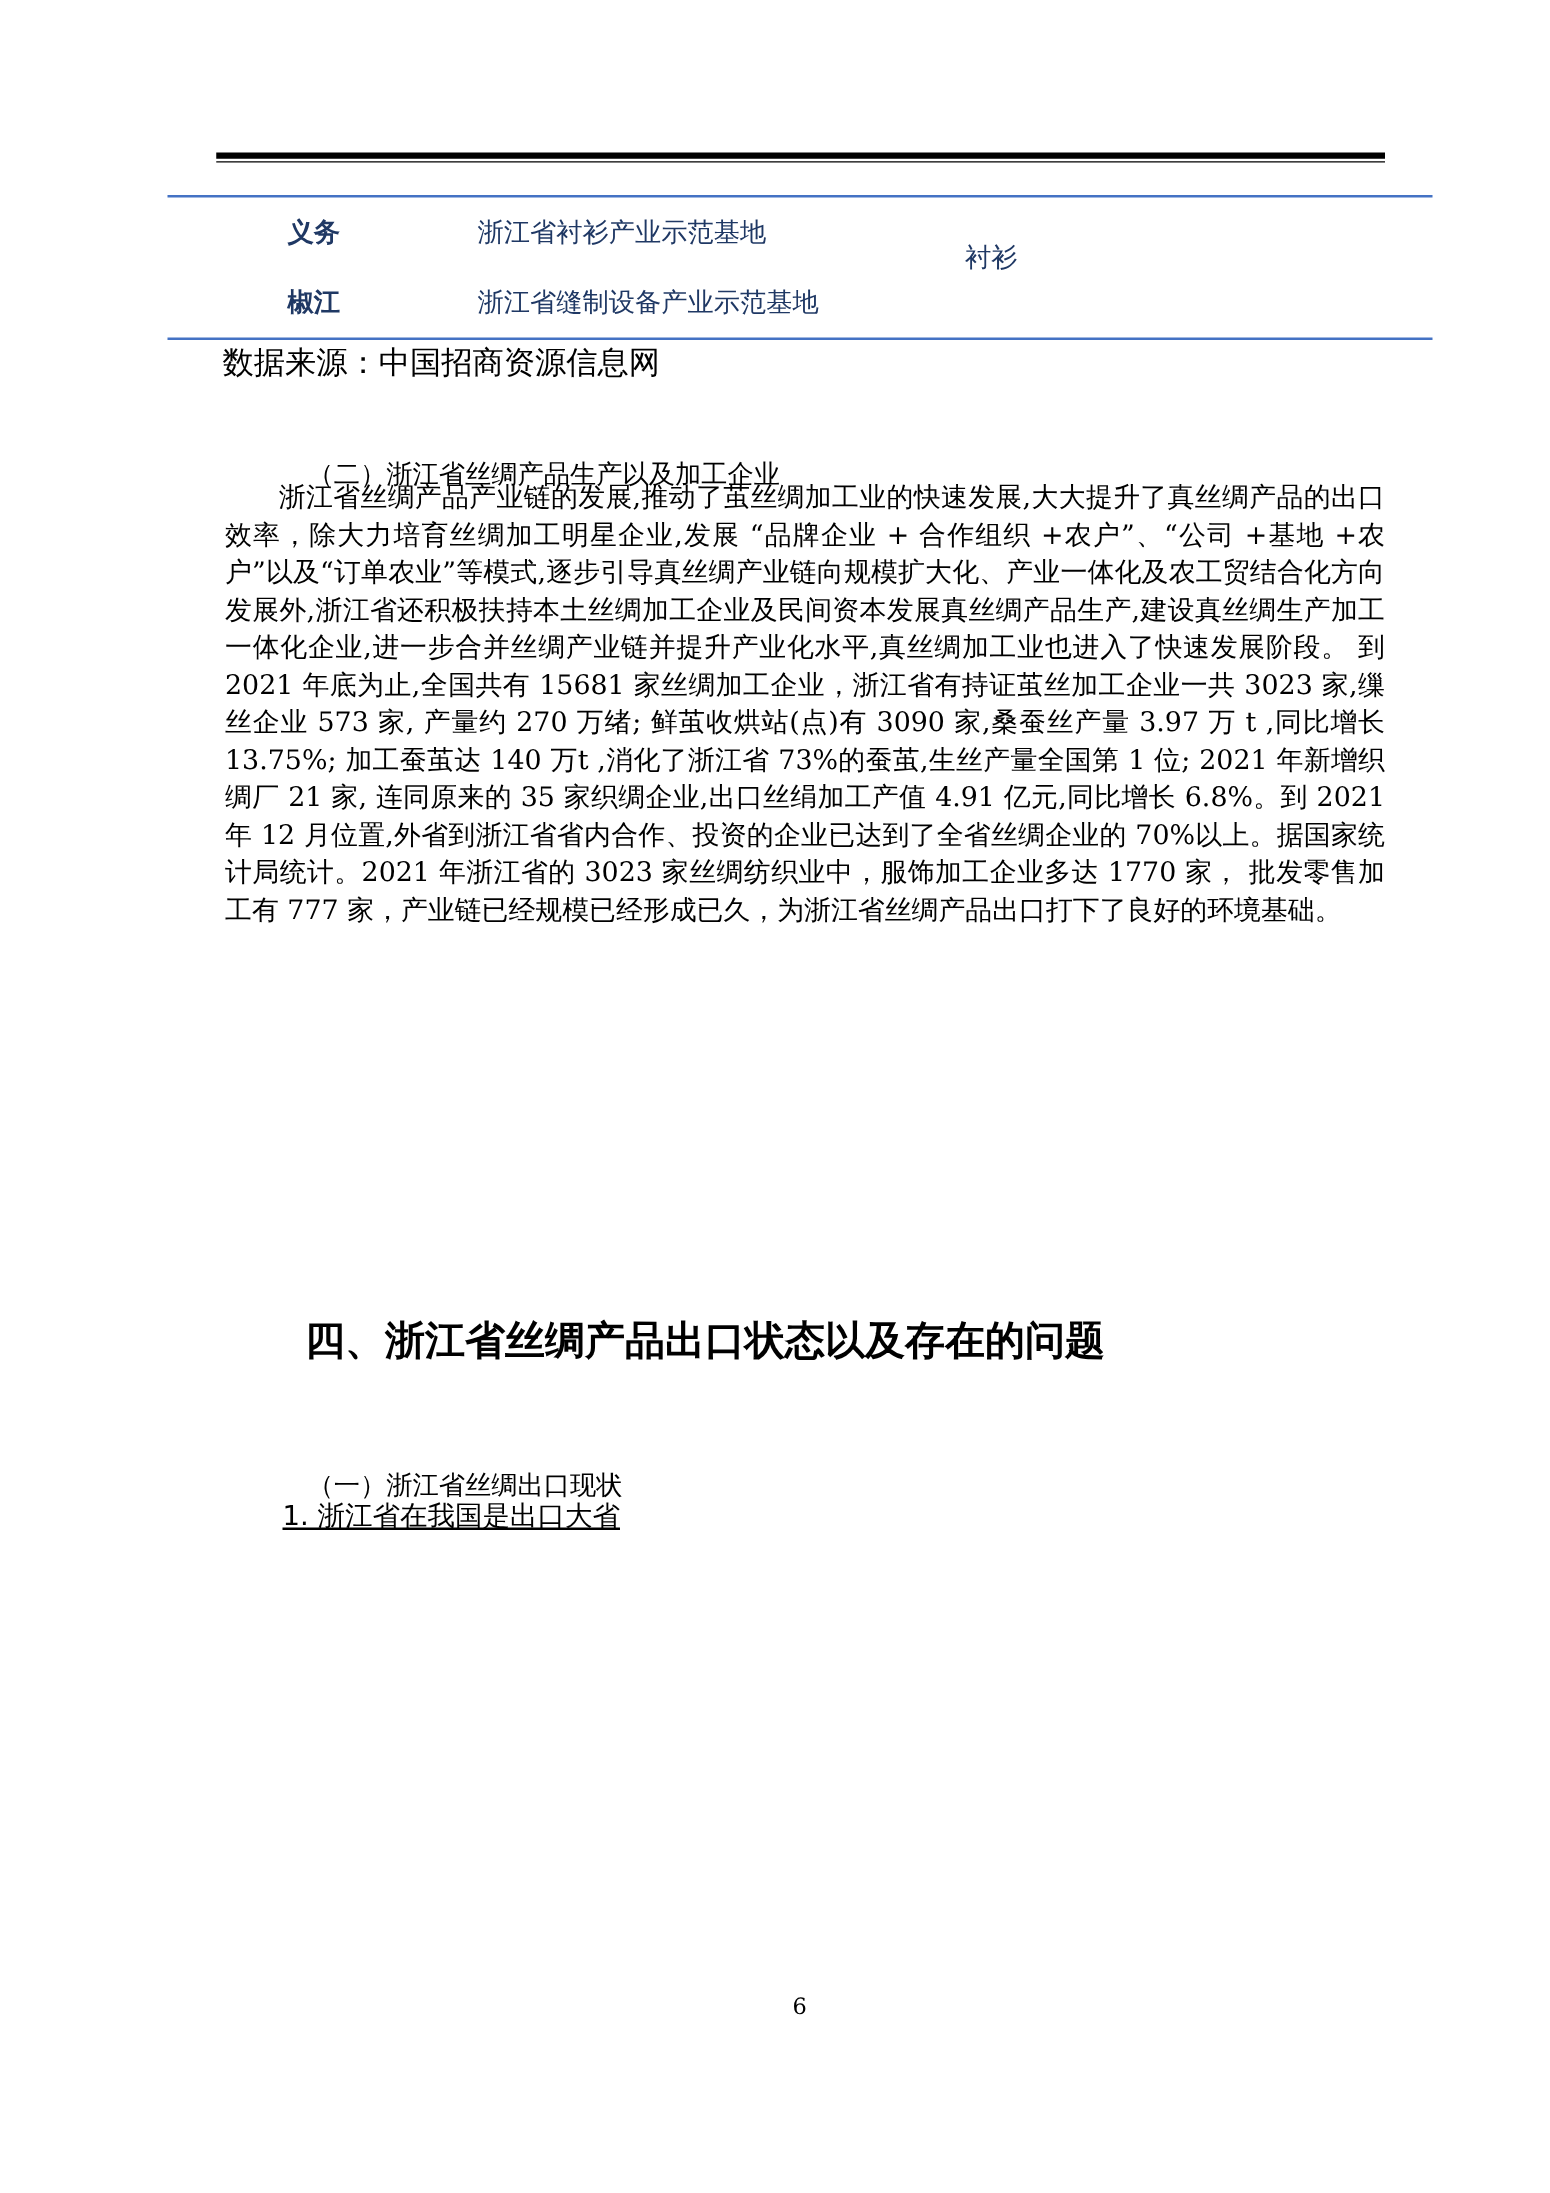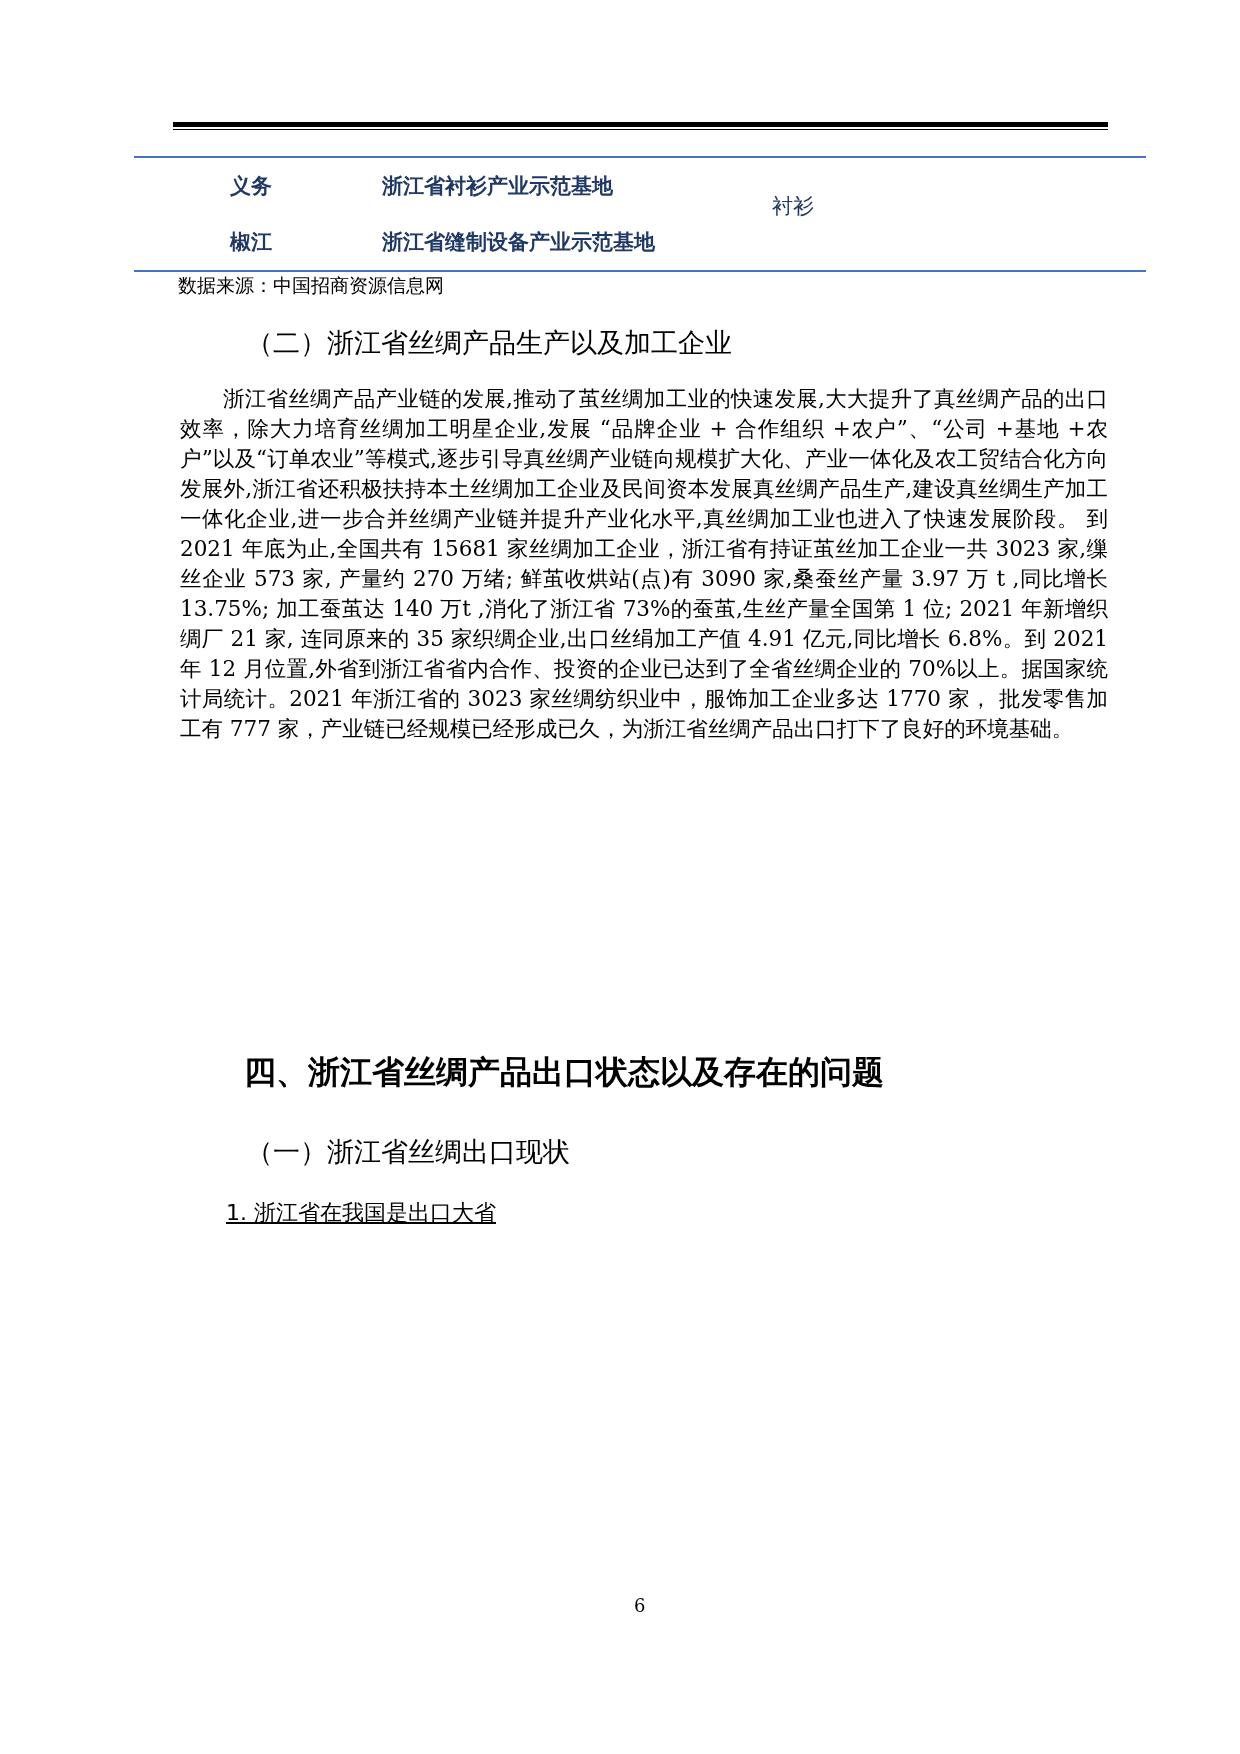--- a/index.html
+++ b/index.html
@@ -8,26 +8,26 @@
   .header-rule { position:absolute; left:173px; top:122px; width:935px; }
   .header-rule .thick { height:5px; background:#000; }
   .header-rule .thin { height:1px; background:#000; margin-top:2px; }
 
   .table { position:absolute; left:134px; top:156px; width:1012px; }
   .table .topline { height:2px; background:#4472c4; }
   .table .bottomline { height:2px; background:#4472c4; }
   .trow { position:relative; height:56px; font-family:"DejaVu Sans","Liberation Sans",sans-serif; font-size:21px; color:#1f3864;text-align:center; }
   .trow span { position:absolute; top:14px; white-space:nowrap; }
   .c1 { left:96px; font-weight:bold; }
-  .c2 { left:248px;font-weight:bold; }
+  .c2 { left:248px; }
   .c3 { left:638px;margin-top:20px; }
 
-  .source { position:absolute; left:178px; top:273px; font-size:19px; font-family:"DejaVu Sans","Liberation Sans",sans-serif; }
+  .source { position:absolute; left:178px; top:273px; font-size:25px; font-family:"DejaVu Sans","Liberation Sans",sans-serif; }
 
-  .h2 { position:absolute; font-family:Liberation Mono, monospace; font-size:27px; }
+  .h2 { position:absolute; font-family:Liberation Mono, monospace; font-size:21px;margin-top:40px; }
   .h1 { position:absolute; font-family:"DejaVu Sans","Liberation Sans",sans-serif; font-size:32px; font-weight:bold; }
   .body-text { position:absolute; left:180px; top:384px; width:928px; font-size:21.5px; line-height:30px; text-align:justify; }
   .body-text p { margin:0; text-indent:43px; }
   .list-item { position:absolute; left:226px; top:1198px; font-family:"DejaVu Sans","Liberation Sans",sans-serif; font-size:22px;text-decoration:underline; }
   .page-number { position:absolute; left:634px; top:1595px; font-size:18px; }
 </style>
 </head>
 <body>
 
 <div class="header-rule">

